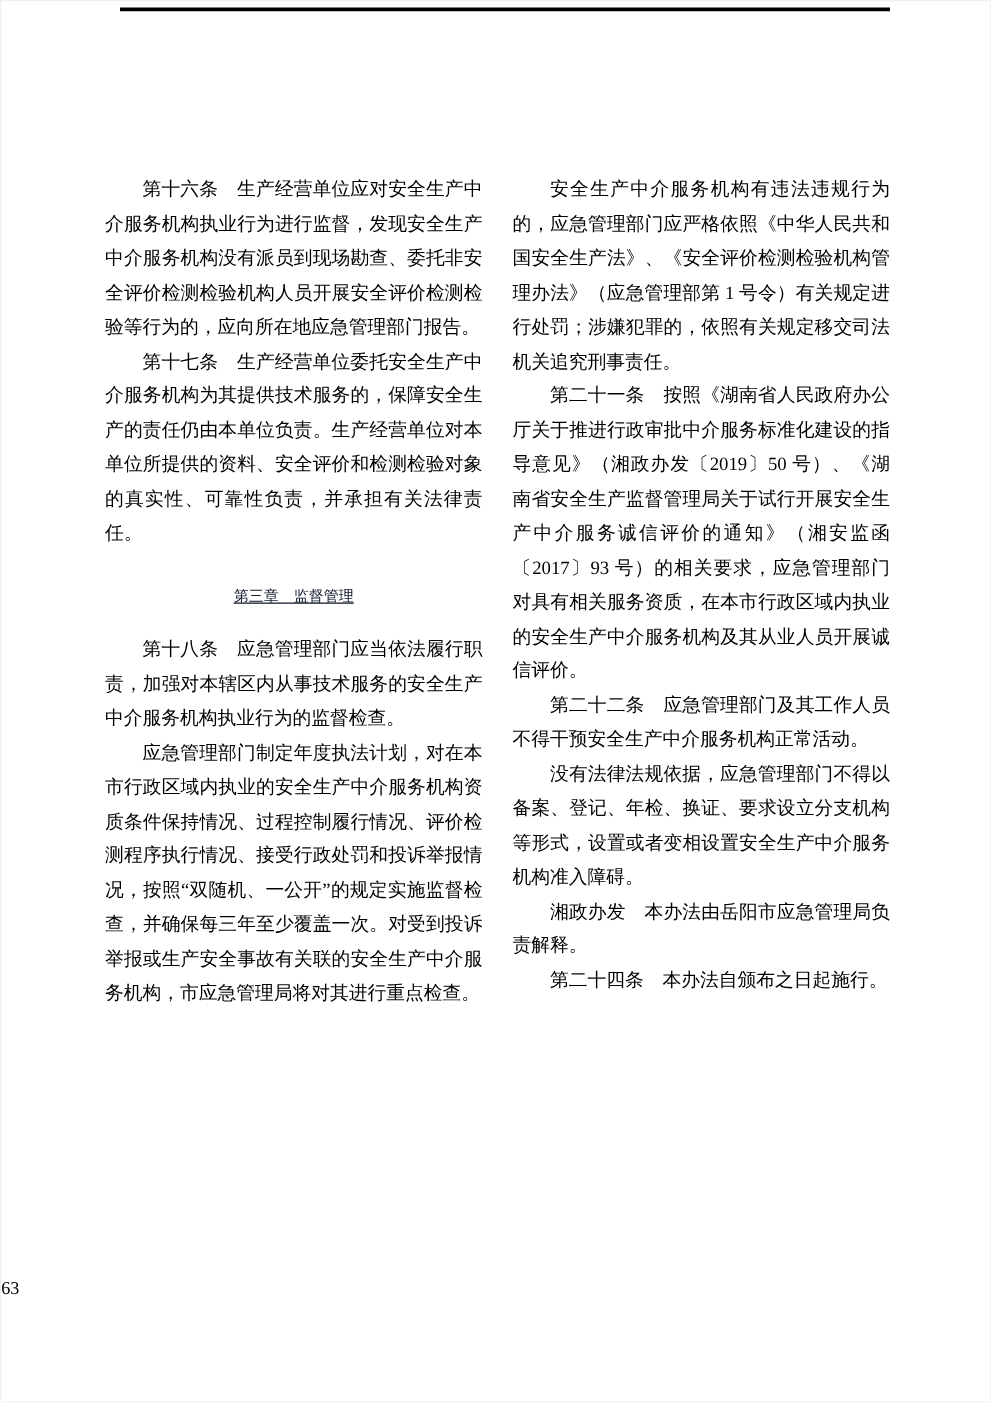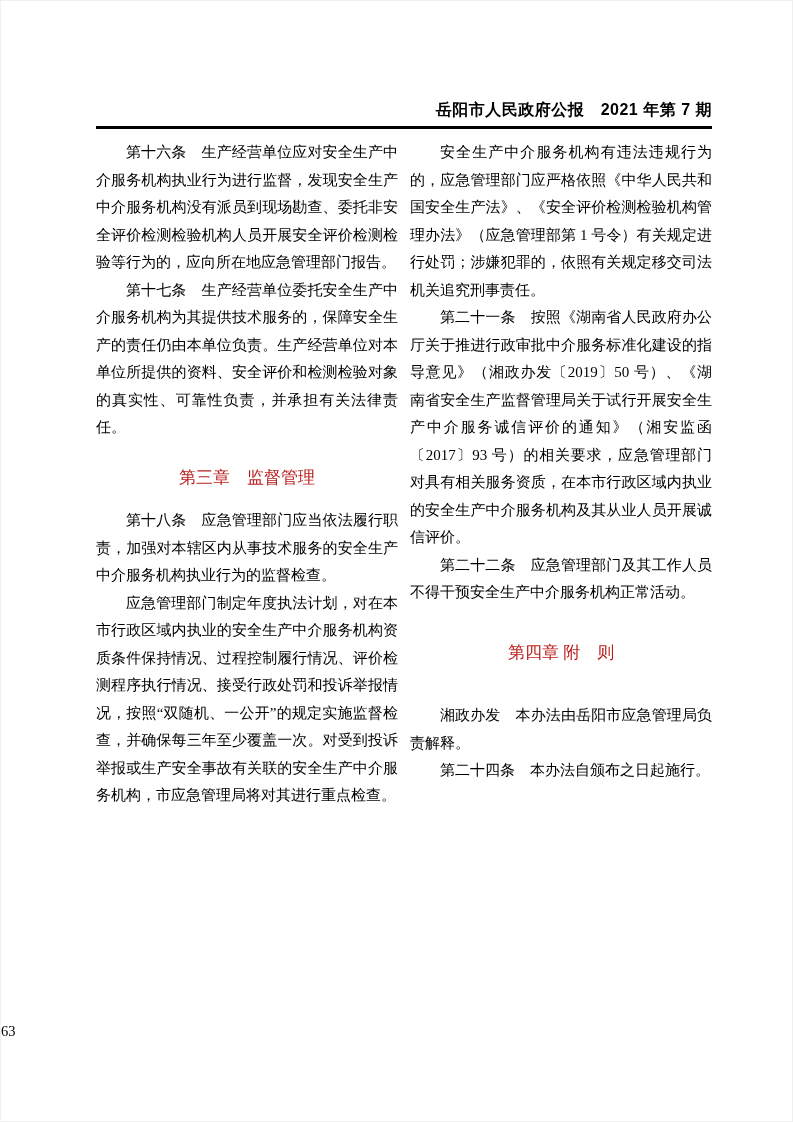--- a/index.html
+++ b/index.html
@@ -39,81 +39,81 @@
     height: 3px;
     background: #000000;
     margin-top: 5px;
   }
   .content {
     position: absolute;
     left: 95px;
     top: 138px;
     width: 616px;
     display: flex;
-    gap: 12px;
+    gap: 24px;
     justify-content: flex-end;
   }
   .col {
     width: 302px;
     flex: 0 0 302px;
   }
   p.para {
     margin: 0;
     font-size: 15px;
     line-height: 27.5px;
     text-align: justify;
     text-indent: 2em;
     color: #000000;
   }
   p.chapter {
     margin: 22px 0 16px 0;
-    font-size: 17px;
+    font-size: 12px;
     line-height: 27.5px;
     text-align: center;
     text-indent: 0;
-    color: #b91c1c;
+    color: #0f172a;
+    text-decoration: underline;
   }
   p.chapter.chapter-4 {
     margin: 32px 0 36px 0;
   }
   .footer {
     position: absolute;
     left: 0;
     top: 1022px;
     width: 100%;
     text-align: left;
     font-size: 14.5px;
     color: #000000;
   }
 </style>
 </head>
 <body>
 
 <div class="page">
 
   <div class="header">
-    <div class="header-title">岳阳市人民政府公报　2021 年第 7 期</div>
     <div class="header-rule"></div>
   </div>
 
   <div class="content">
 
     <div class="col">
       <p class="para">第十六条　生产经营单位应对安全生产中介服务机构执业行为进行监督，发现安全生产中介服务机构没有派员到现场勘查、委托非安全评价检测检验机构人员开展安全评价检测检验等行为的，应向所在地应急管理部门报告。</p>
       <p class="para">第十七条　生产经营单位委托安全生产中介服务机构为其提供技术服务的，保障安全生产的责任仍由本单位负责。生产经营单位对本单位所提供的资料、安全评价和检测检验对象的真实性、可靠性负责，并承担有关法律责任。</p>
       <p class="chapter">第三章　监督管理</p>
       <p class="para">第十八条　应急管理部门应当依法履行职责，加强对本辖区内从事技术服务的安全生产中介服务机构执业行为的监督检查。</p>
       <p class="para">应急管理部门制定年度执法计划，对在本市行政区域内执业的安全生产中介服务机构资质条件保持情况、过程控制履行情况、评价检测程序执行情况、接受行政处罚和投诉举报情况，按照“双随机、一公开”的规定实施监督检查，并确保每三年至少覆盖一次。对受到投诉举报或生产安全事故有关联的安全生产中介服务机构，市应急管理局将对其进行重点检查。</p>
     </div>
 
     <div class="col">
       <p class="para">安全生产中介服务机构有违法违规行为的，应急管理部门应严格依照《中华人民共和国安全生产法》、《安全评价检测检验机构管理办法》（应急管理部第 1 号令）有关规定进行处罚；涉嫌犯罪的，依照有关规定移交司法机关追究刑事责任。</p>
       <p class="para">第二十一条　按照《湖南省人民政府办公厅关于推进行政审批中介服务标准化建设的指导意见》（湘政办发〔2019〕50 号）、《湖南省安全生产监督管理局关于试行开展安全生产中介服务诚信评价的通知》（湘安监函〔2017〕93 号）的相关要求，应急管理部门对具有相关服务资质，在本市行政区域内执业的安全生产中介服务机构及其从业人员开展诚信评价。</p>
       <p class="para">第二十二条　应急管理部门及其工作人员不得干预安全生产中介服务机构正常活动。</p>
-      <p class="chapter chapter-4">第四章 附　则</p>
+      <p class="para">没有法律法规依据，应急管理部门不得以备案、登记、年检、换证、要求设立分支机构等形式，设置或者变相设置安全生产中介服务机构准入障碍。</p>
       <p class="para">湘政办发　本办法由岳阳市应急管理局负责解释。</p>
       <p class="para">第二十四条　本办法自颁布之日起施行。</p>
     </div>
 
   </div>
 
   <div class="footer">
     <span>63</span>
   </div>
 

